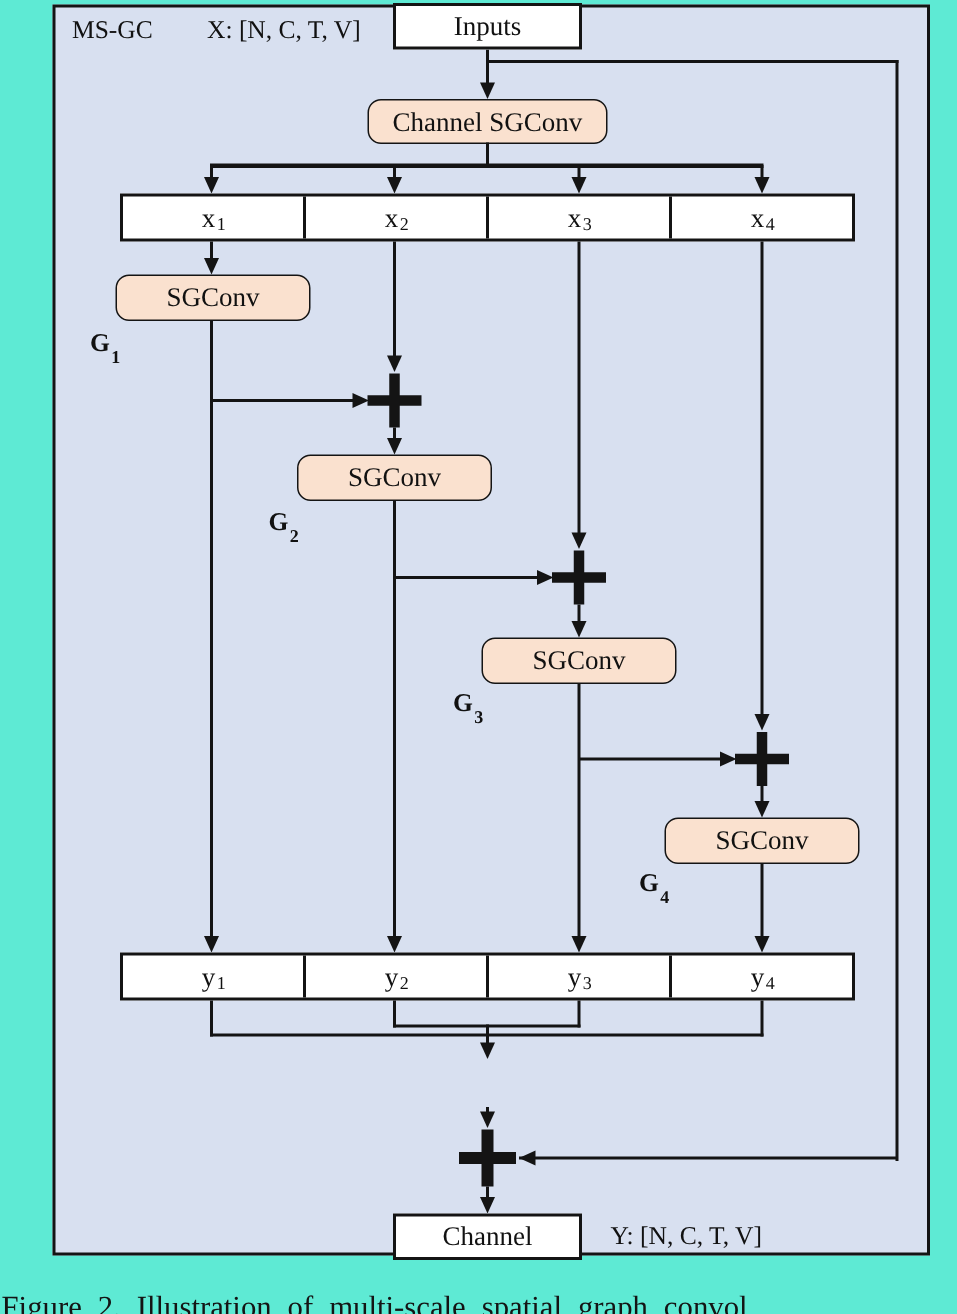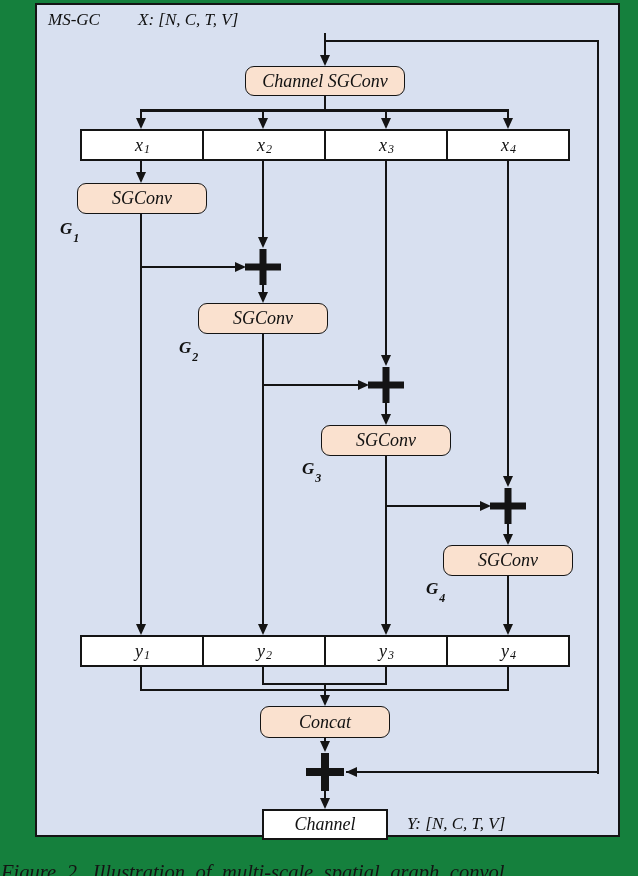--- a/index.html
+++ b/index.html
@@ -1,18 +1,18 @@
 <!DOCTYPE html>
 <html><head>
 <meta charset="utf-8">
 <style>
   html,body{margin:0;padding:0;background:#ffffff;}
   .canvas{
-    position:relative;width:638px;height:876px;background:#15803d;
-    overflow:hidden;font-family:"Liberation Serif","DejaVu Serif",serif;color:#111;font-style:italic;
+    position:relative;width:638px;height:876px;background:#5eead4;
+    overflow:hidden;font-family:"Liberation Serif","DejaVu Serif",serif;color:#111;
   }
   .panel{
     position:absolute;left:35px;top:3px;width:585px;height:834px;
     background:#d8e0f0;border:2.5px solid #141414;box-sizing:border-box;
   }
   .lbl{position:absolute;font-size:17px;white-space:nowrap;}
   .box{
     position:absolute;box-sizing:border-box;background:#fff;border:2px solid #141414;
     display:flex;align-items:center;justify-content:center;font-size:18px;
   }
@@ -54,20 +54,23 @@
 
   <div class="lbl" style="left:48px;top:10px;">MS-GC</div>
   <div class="lbl" style="left:138px;top:10px;">X: [N, C, T, V]</div>
 
   <div class="v" style="left:323.75px;top:33px;height:23px;"></div>
   <div class="h" style="left:324px;top:39.5px;width:275px;"></div>
   <div class="v" style="left:596.75px;top:39.5px;height:734px;"></div>
   <div class="h" style="left:346px;top:770.75px;width:252px;"></div>
   <div class="arr-l" style="left:346px;top:766.5px;"></div>
 
+  <div class="box" style="left:262px;top:2px;width:126px;height:31px;">
+    <span>Inputs</span>
+  </div>
   <div class="arr-d" style="left:319.5px;top:55px;"></div>
 
   <div class="rbox" style="left:245px;top:66px;width:160px;height:30px;">
     <span>Channel SGConv</span>
   </div>
   <div class="v" style="left:323.75px;top:95px;height:17px;"></div>
   <div class="h" style="left:139.75px;top:109px;width:369.5px;"></div>
   <div class="v" style="left:139.75px;top:110px;height:10px;"></div>
   <div class="v" style="left:261.75px;top:110px;height:10px;"></div>
   <div class="v" style="left:384.75px;top:110px;height:10px;"></div>
@@ -182,23 +185,20 @@
 
   <div class="v" style="left:139.75px;top:667px;height:24px;"></div>
   <div class="v" style="left:261.75px;top:667px;height:18px;"></div>
   <div class="v" style="left:384.75px;top:667px;height:18px;"></div>
   <div class="v" style="left:506.75px;top:667px;height:24px;"></div>
   <div class="h" style="left:261.75px;top:682.5px;width:125.5px;"></div>
   <div class="h" style="left:139.75px;top:688.75px;width:369.5px;"></div>
   <div class="v" style="left:323.75px;top:683px;height:14px;"></div>
   <div class="arr-d" style="left:319.5px;top:695px;"></div>
 
-  <div class="rbox" style="left:260px;top:706px;width:130px;height:32px;">
-    <span>Concat</span>
-  </div>
   <div class="v" style="left:323.75px;top:738px;height:5px;"></div>
   <div class="arr-d" style="left:319.5px;top:741px;"></div>
 
   <div class="plus big" style="left:306px;top:753px;width:38px;height:38px;">
       <div class="pv"></div>
       <div class="ph"></div>
     </div>
   <div class="v" style="left:323.75px;top:791px;height:9px;"></div>
   <div class="arr-d" style="left:319.5px;top:798px;"></div>
 

